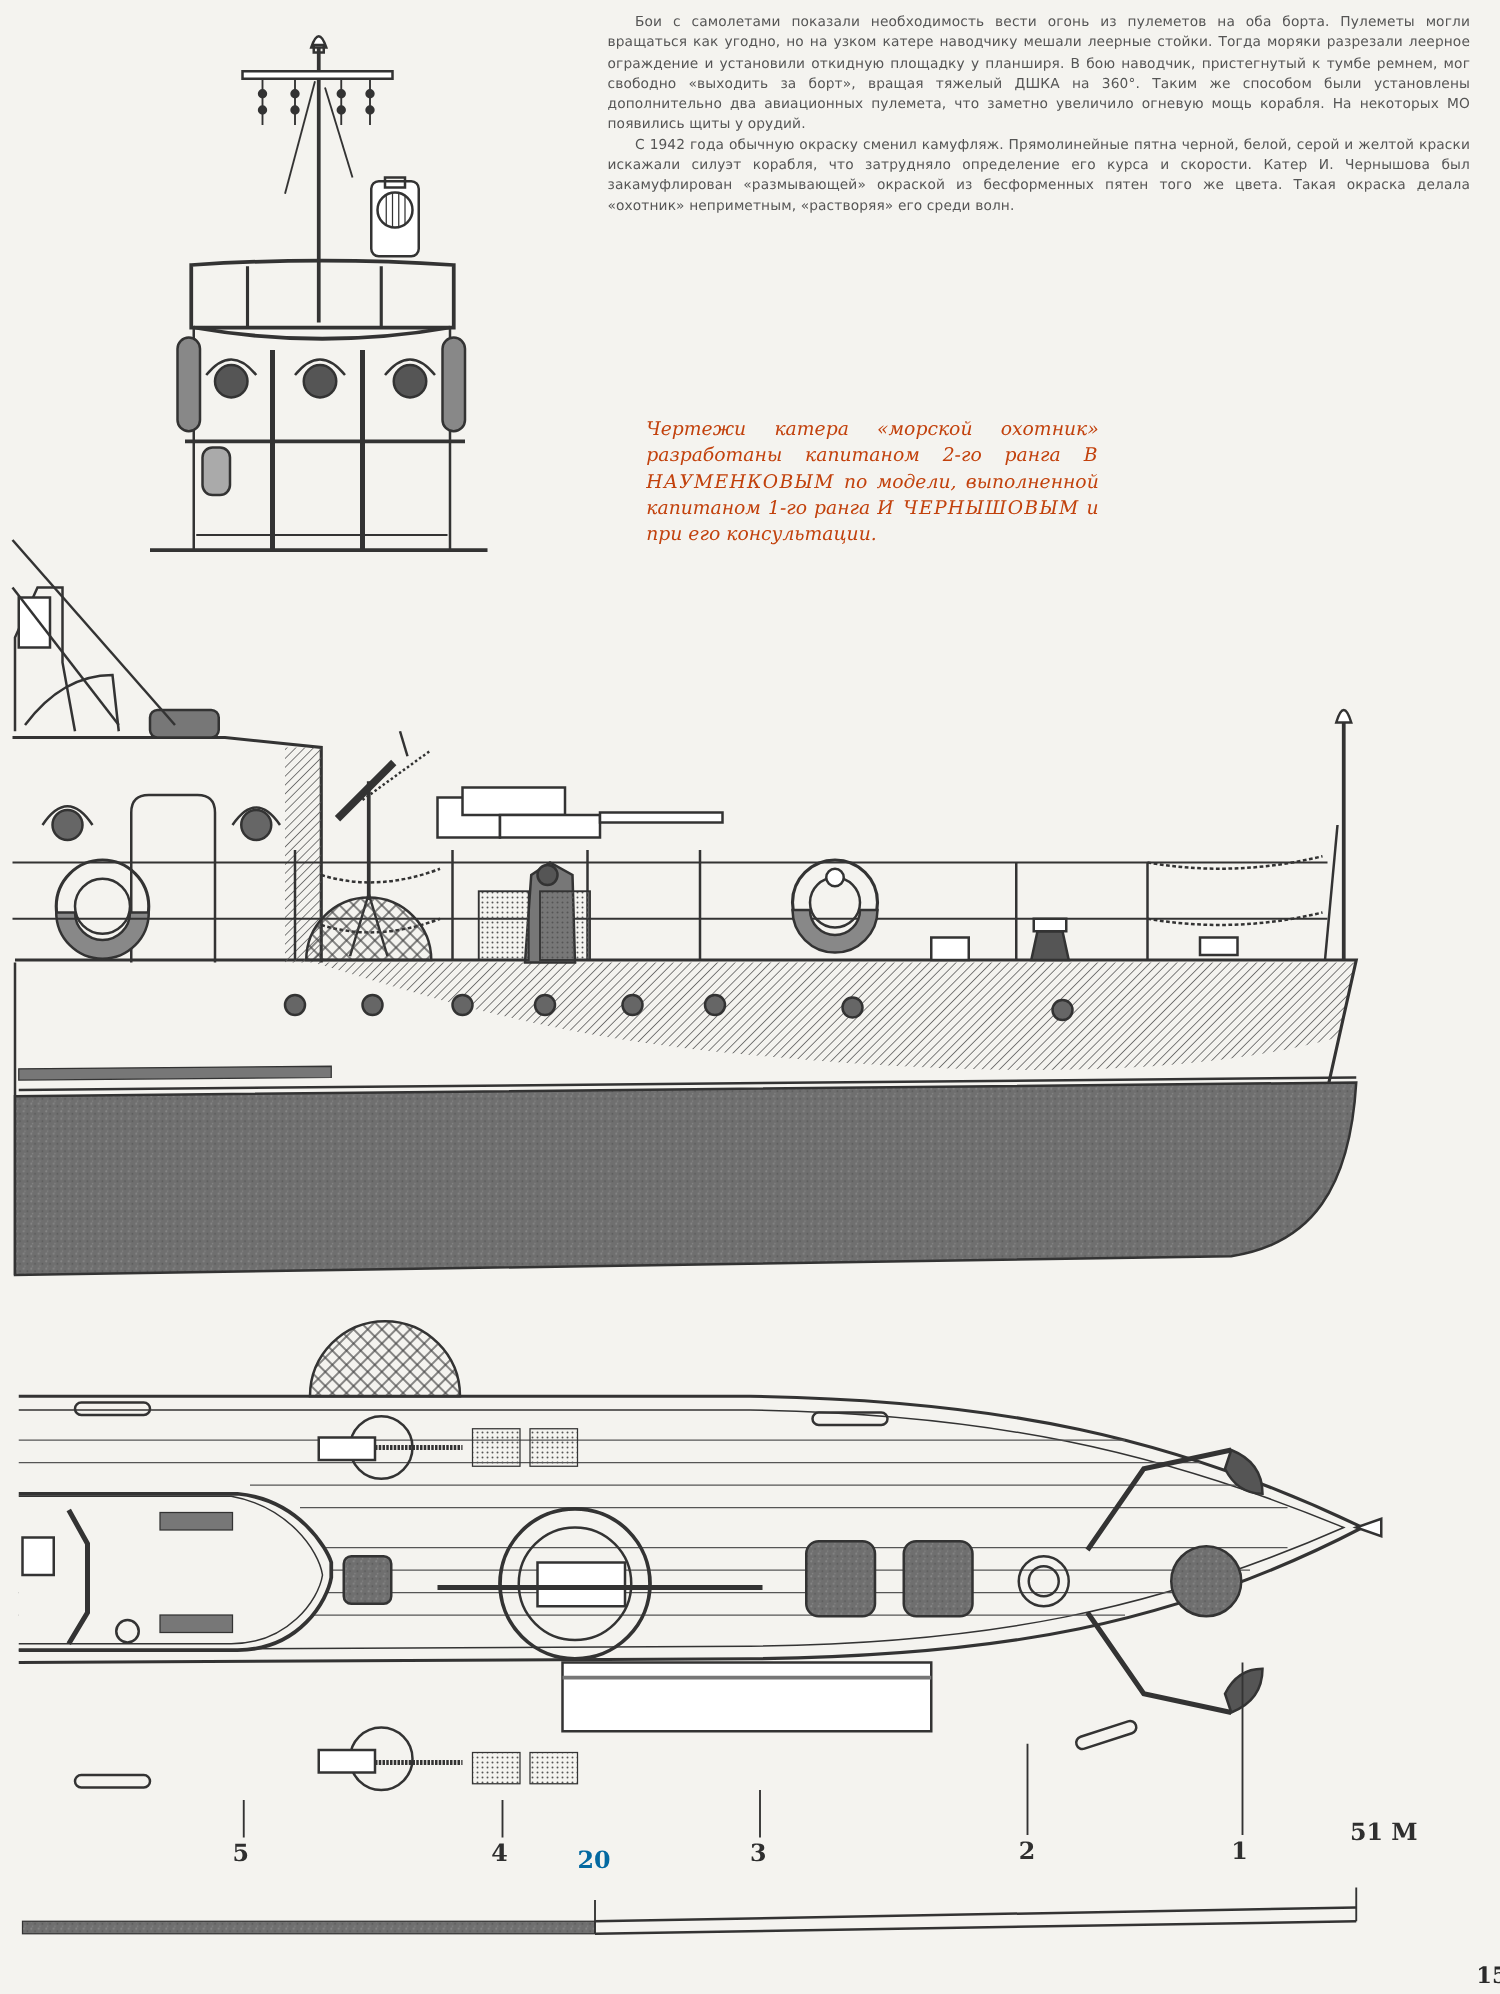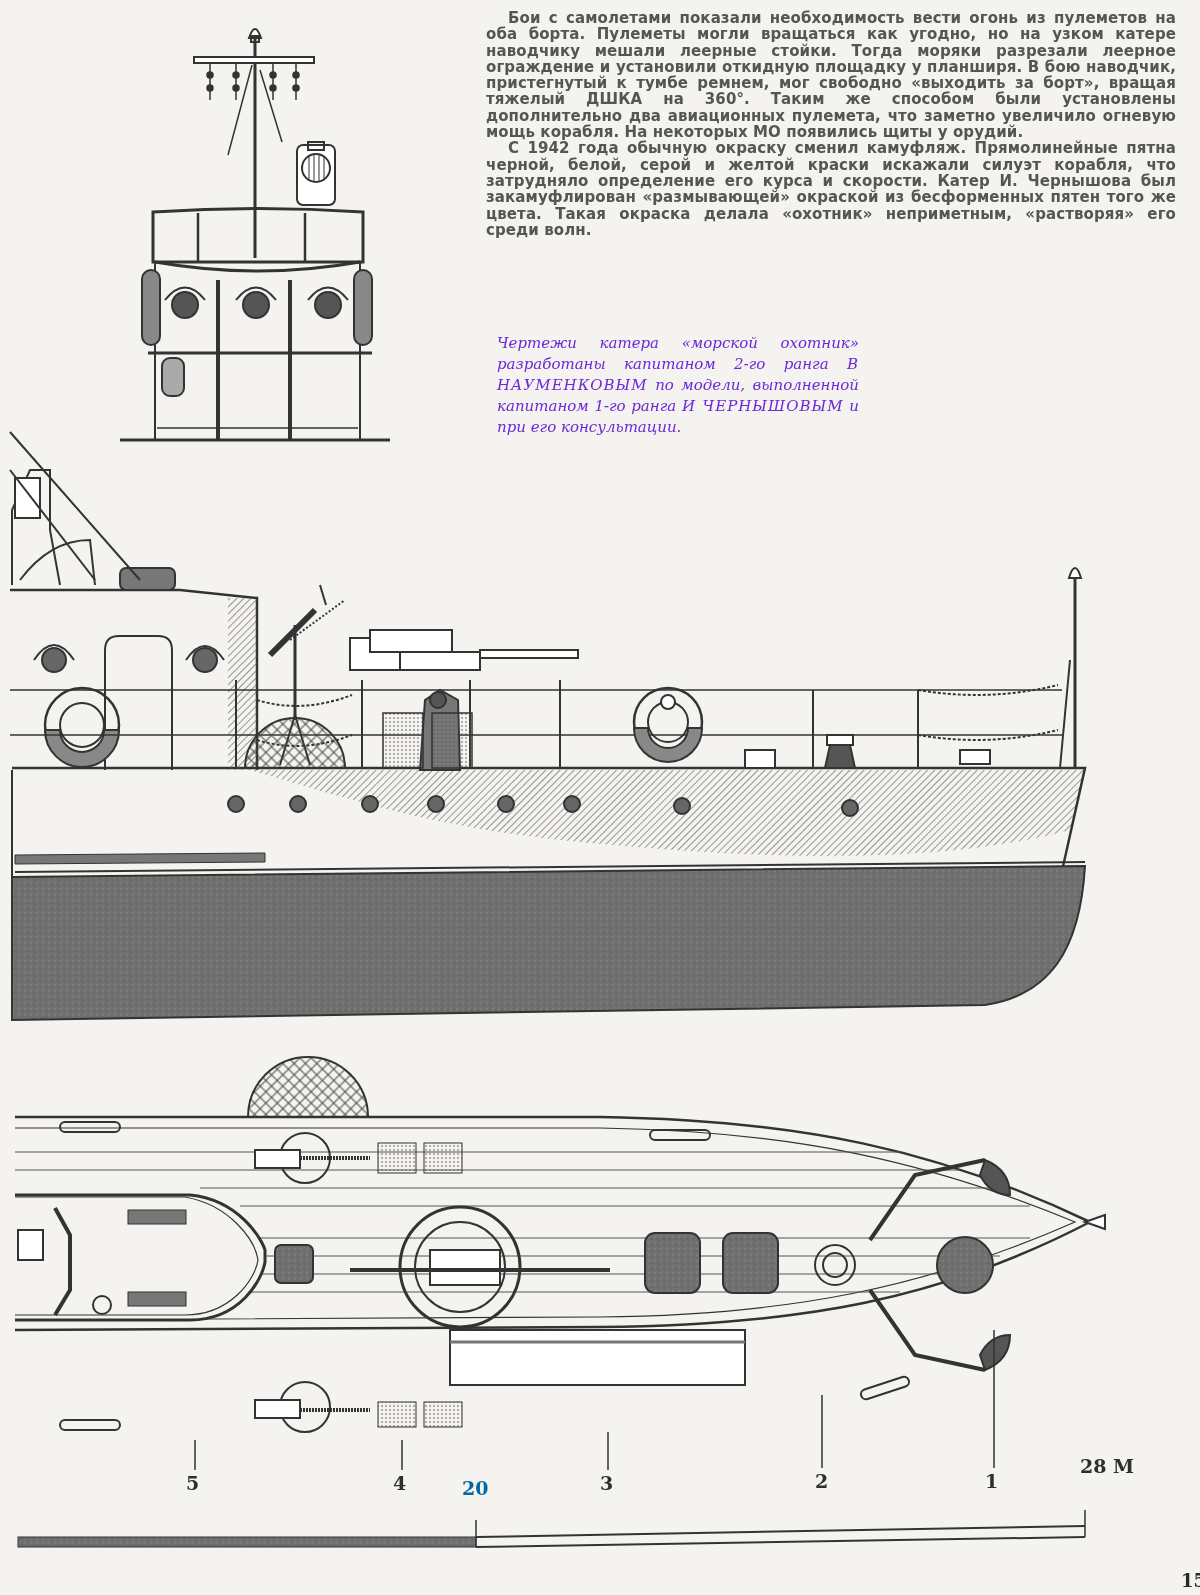--- a/index.html
+++ b/index.html
@@ -5,29 +5,29 @@
     html, body { margin: 0; padding: 0; }
     body {
       width: 1200px; height: 1595px; position: relative; overflow: hidden;
       background: #f4f3ef;
       font-family: "DejaVu Sans", sans-serif;
       color: #3a3a3a;
     }
     .abs { position: absolute; }
     #article {
       left: 486px; top: 10px; width: 690px;
-      font-family: "DejaVu Sans", sans-serif; font-weight: bold;
-      font-size: 15px; line-height: 16.3px; color: #555;
+      font-family: "DejaVu Sans", sans-serif; font-weight: normal;
+      font-size: 11px; line-height: 16.3px; color: #555;
       text-align: justify; letter-spacing: 0.1px;
     }
     #article p { margin: 0; text-indent: 22px; }
     #credits {
-      left: 497px; top: 333px; width: 362px;
+      left: 517px; top: 333px; width: 362px;
       font-family: "DejaVu Serif", serif; font-style: italic;
-      font-size: 15px; line-height: 21px; color: #6d28d9;
+      font-size: 15px; line-height: 21px; color: #c2410c;
       text-align: justify;
     }
     #credits .caps { letter-spacing: 1px; }
     .callout {
       font-family: "DejaVu Serif", serif; font-weight: bold;
       font-size: 19px; color: #2f2f2f;
     }
     #page-number {
       left: 1150px; top: 1570px;
       font-family: "DejaVu Serif", serif; font-weight: bold; font-size: 18px; color: #2a2a2a; margin-left: 31px;
@@ -326,15 +326,15 @@
   <span>и при его консультации.</span>
 </div>
 
 <div class="abs callout" style="left:985px; top:1470px;">1</div>
 <div class="abs callout" style="left:815px; top:1470px;">2</div>
 <div class="abs callout" style="left:600px; top:1472px;">3</div>
 <div class="abs callout" style="left:393px; top:1472px;">4</div>
 <div class="abs callout" style="left:186px; top:1472px;">5</div>
 
 <div id="scale-mid" class="abs">20</div>
-<div id="scale-unit" class="abs">28 М</div>
+<div id="scale-unit" class="abs">51 М</div>
 
 <div id="page-number" class="abs">15</div>
 
 </body></html>

